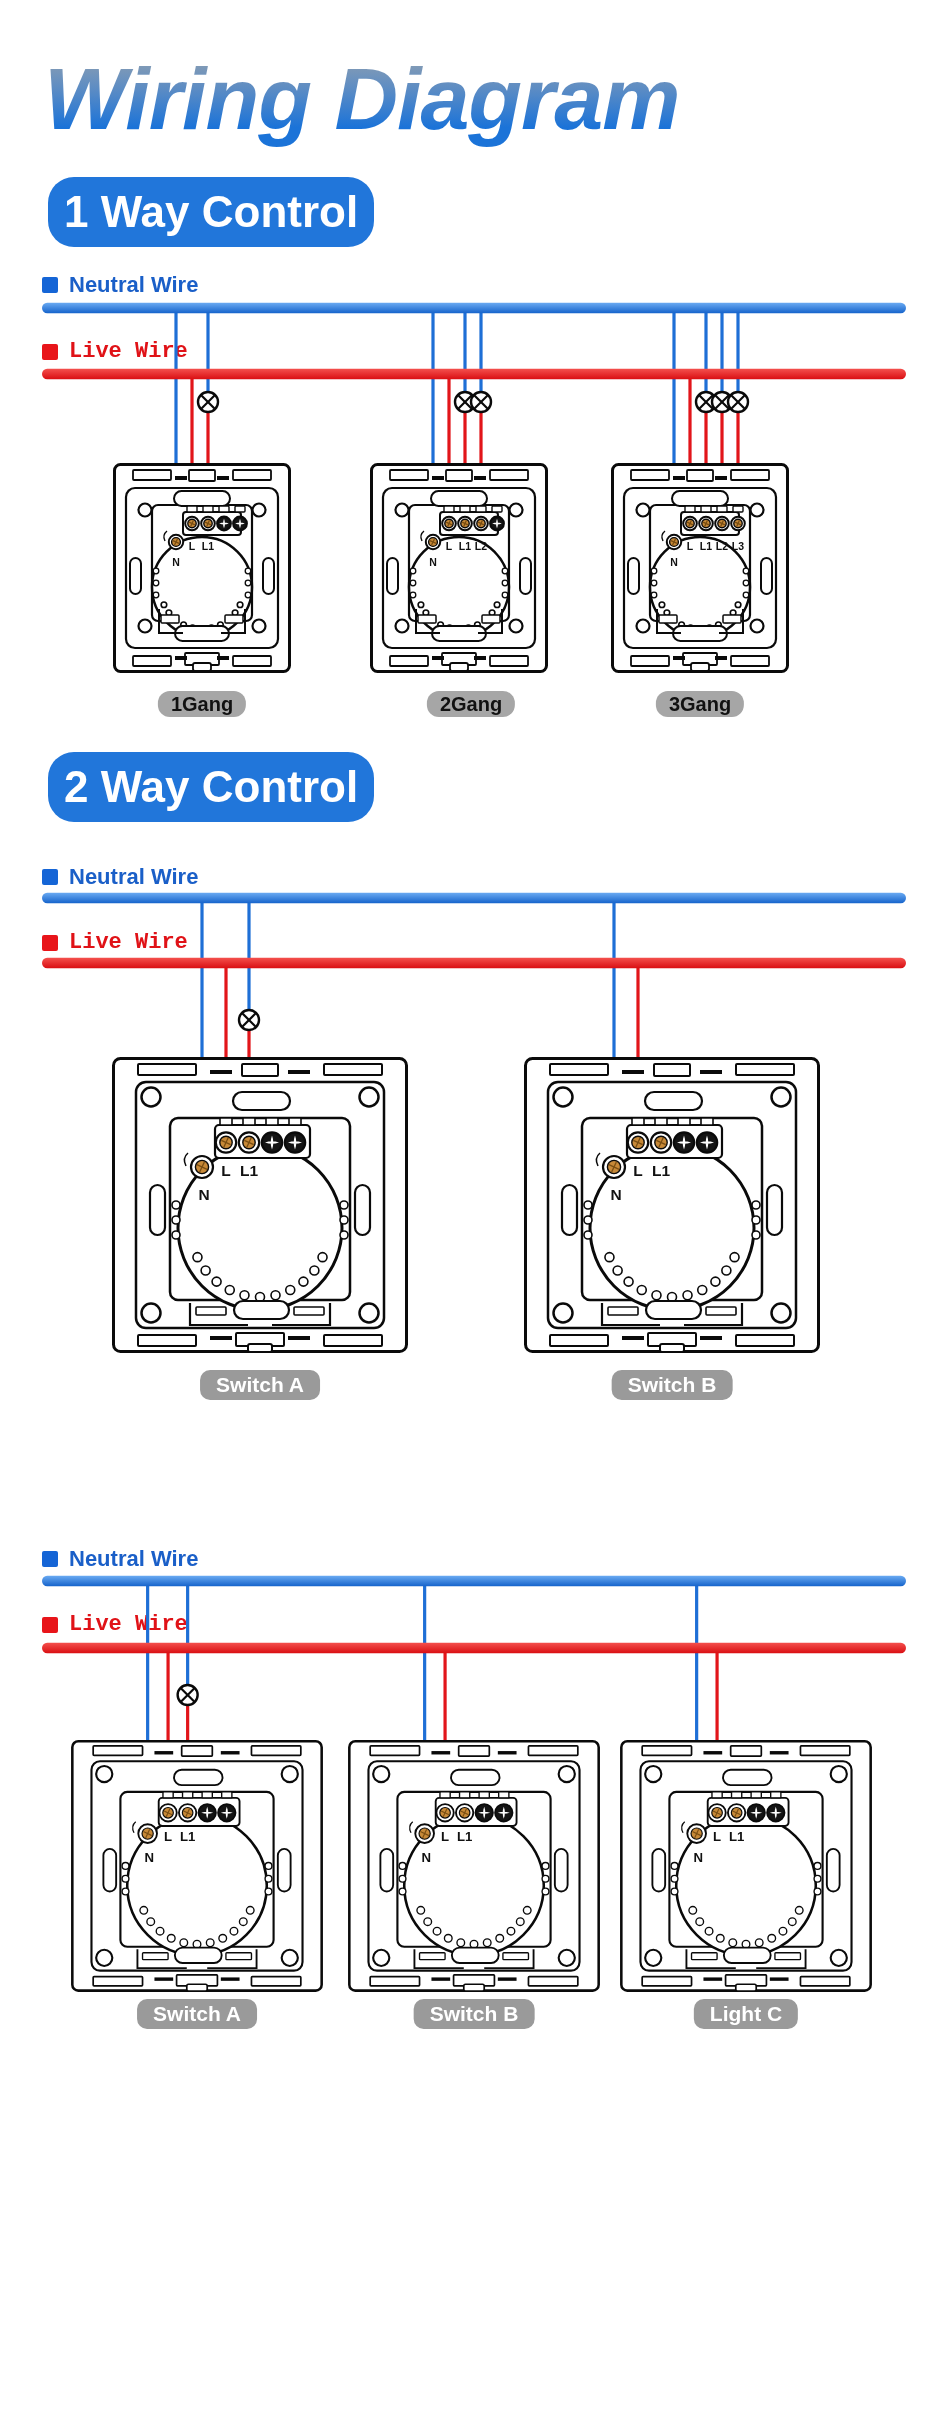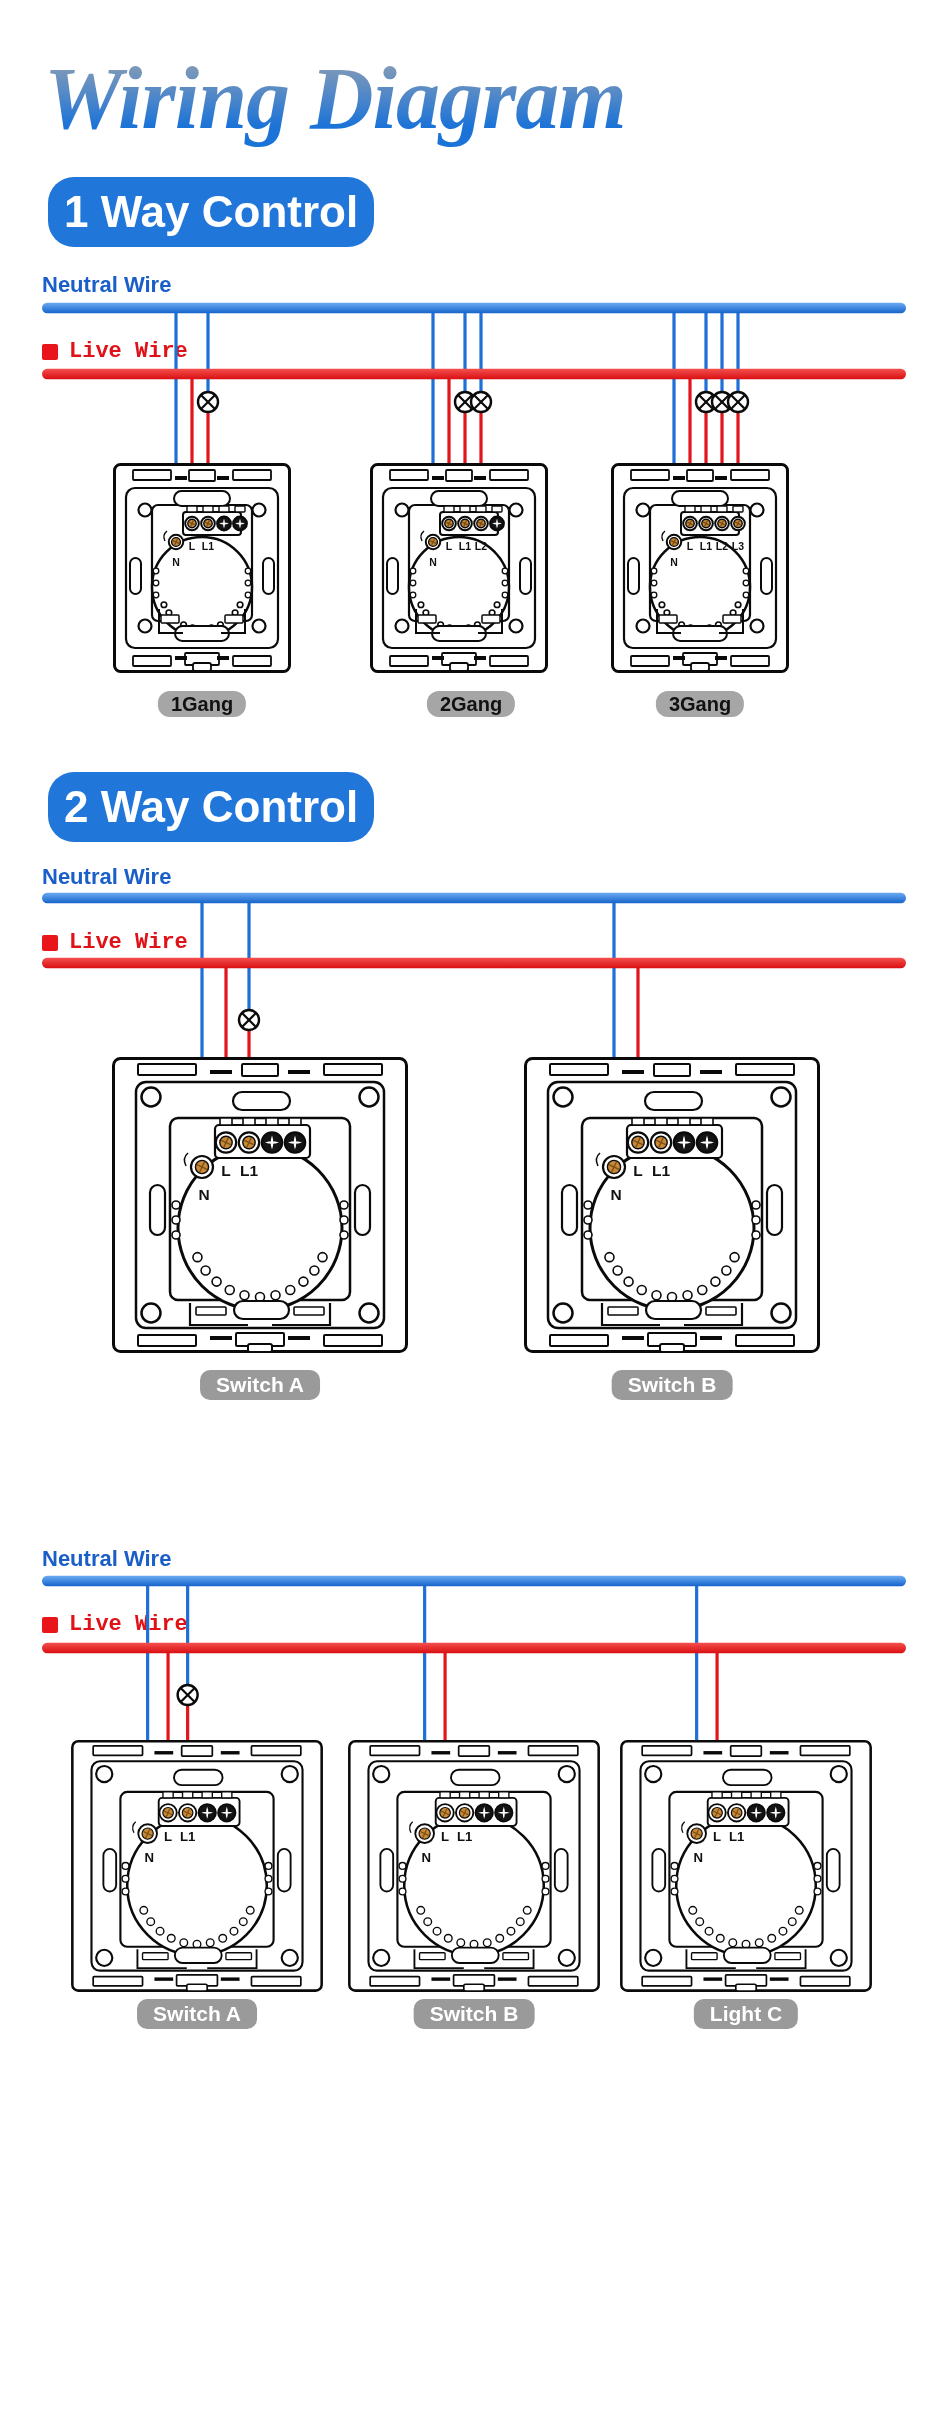--- a/index.html
+++ b/index.html
@@ -1,27 +1,27 @@
 <!DOCTYPE html>
 <html><head>
 <meta charset="utf-8">
 <style>
   html,body{margin:0;padding:0;background:#fff;}
   .page{position:relative;width:930px;height:2412px;background:#fff;overflow:hidden;
         font-family:"Liberation Sans",sans-serif;}
   .title{position:absolute;left:44px;top:48px;font-size:88px;font-weight:700;font-style:italic;
          letter-spacing:-1px;
          background:linear-gradient(180deg,#97a3ae 2%,#5c8cc4 40%,#1b73d8 78%);
-         -webkit-background-clip:text;background-clip:text;color:transparent;font-family:Liberation Serif, serif;}
+         -webkit-background-clip:text;background-clip:text;color:transparent;}
   .badge{position:absolute;left:48px;height:70px;line-height:70px;padding:0 16px;
          background:#2176da;border-radius:26px;color:#fff;font-size:44px;font-weight:700;}
   .wire-label{position:absolute;left:42px;height:26px;line-height:26px;font-size:22px;font-weight:700;
               display:flex;align-items:center;}
   .wire-label .sq{display:inline-block;width:16px;height:16px;margin-right:11px;border-radius:2px;}
-  .wire-label.neutral{color:#1a5fc8;flex-direction:column;}
+  .wire-label.neutral{color:#1a5fc8;}
   .wire-label.neutral .sq{background:#1565d6;}
   .wire-label.live{color:#e01217;font-family:Liberation Mono, monospace;}
   .wire-label.live .sq{background:#e8151a;}
   .pill{position:absolute;transform:translateX(-50%);white-space:nowrap;}
   .pill.small{height:26px;line-height:26px;padding:0 13px;border-radius:12px;background:#a6a6a6;
               color:#111;font-size:20px;font-weight:700;}
   .pill.big{height:30px;line-height:30px;padding:0 16px;border-radius:10px;background:#9a9a9a;
             color:#fff;font-size:21px;font-weight:700;}
   .notes{position:absolute;left:40px;top:2093px;width:850px;height:204px;background:#e9e9e9;
          border-radius:30px;box-shadow:5px 8px 0 #b2b2b2;}
@@ -31,21 +31,21 @@
   svg text{font-family:"Liberation Sans",sans-serif;font-weight:700;fill:#111;}
 </style>
 </head>
 <body>
 
 <div class="page">
 
   <div class="title">Wiring Diagram</div>
 
   <div class="badge" style="top:177px">1 Way Control</div>
-  <div class="badge" style="top:772px">2 Way Control</div>
+  <div class="badge" style="top:752px">2 Way Control</div>
 
   <div class="wire-label neutral" style="top:272px">
     <span class="sq"></span>
     <span>Neutral Wire</span>
   </div>
   <div class="wire-label live" style="top:339px">
     <span class="sq"></span>
     <span>Live Wire</span>
   </div>
 

